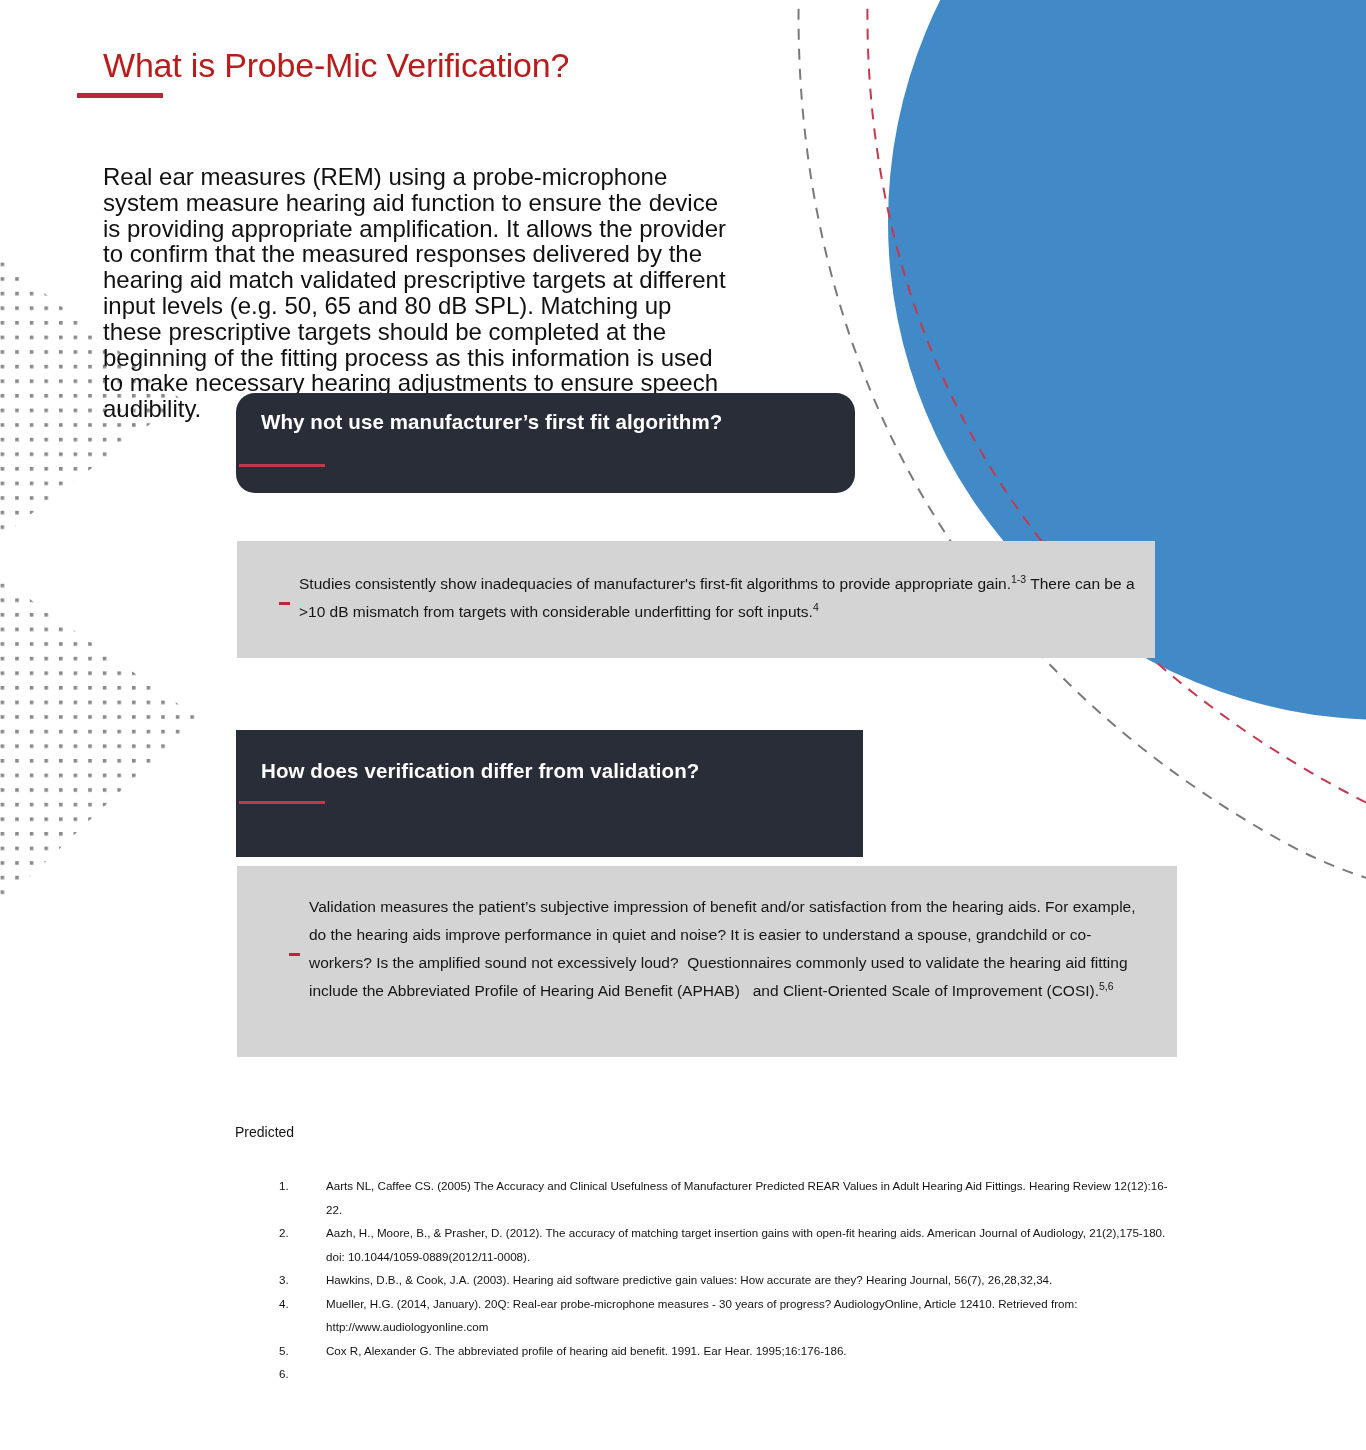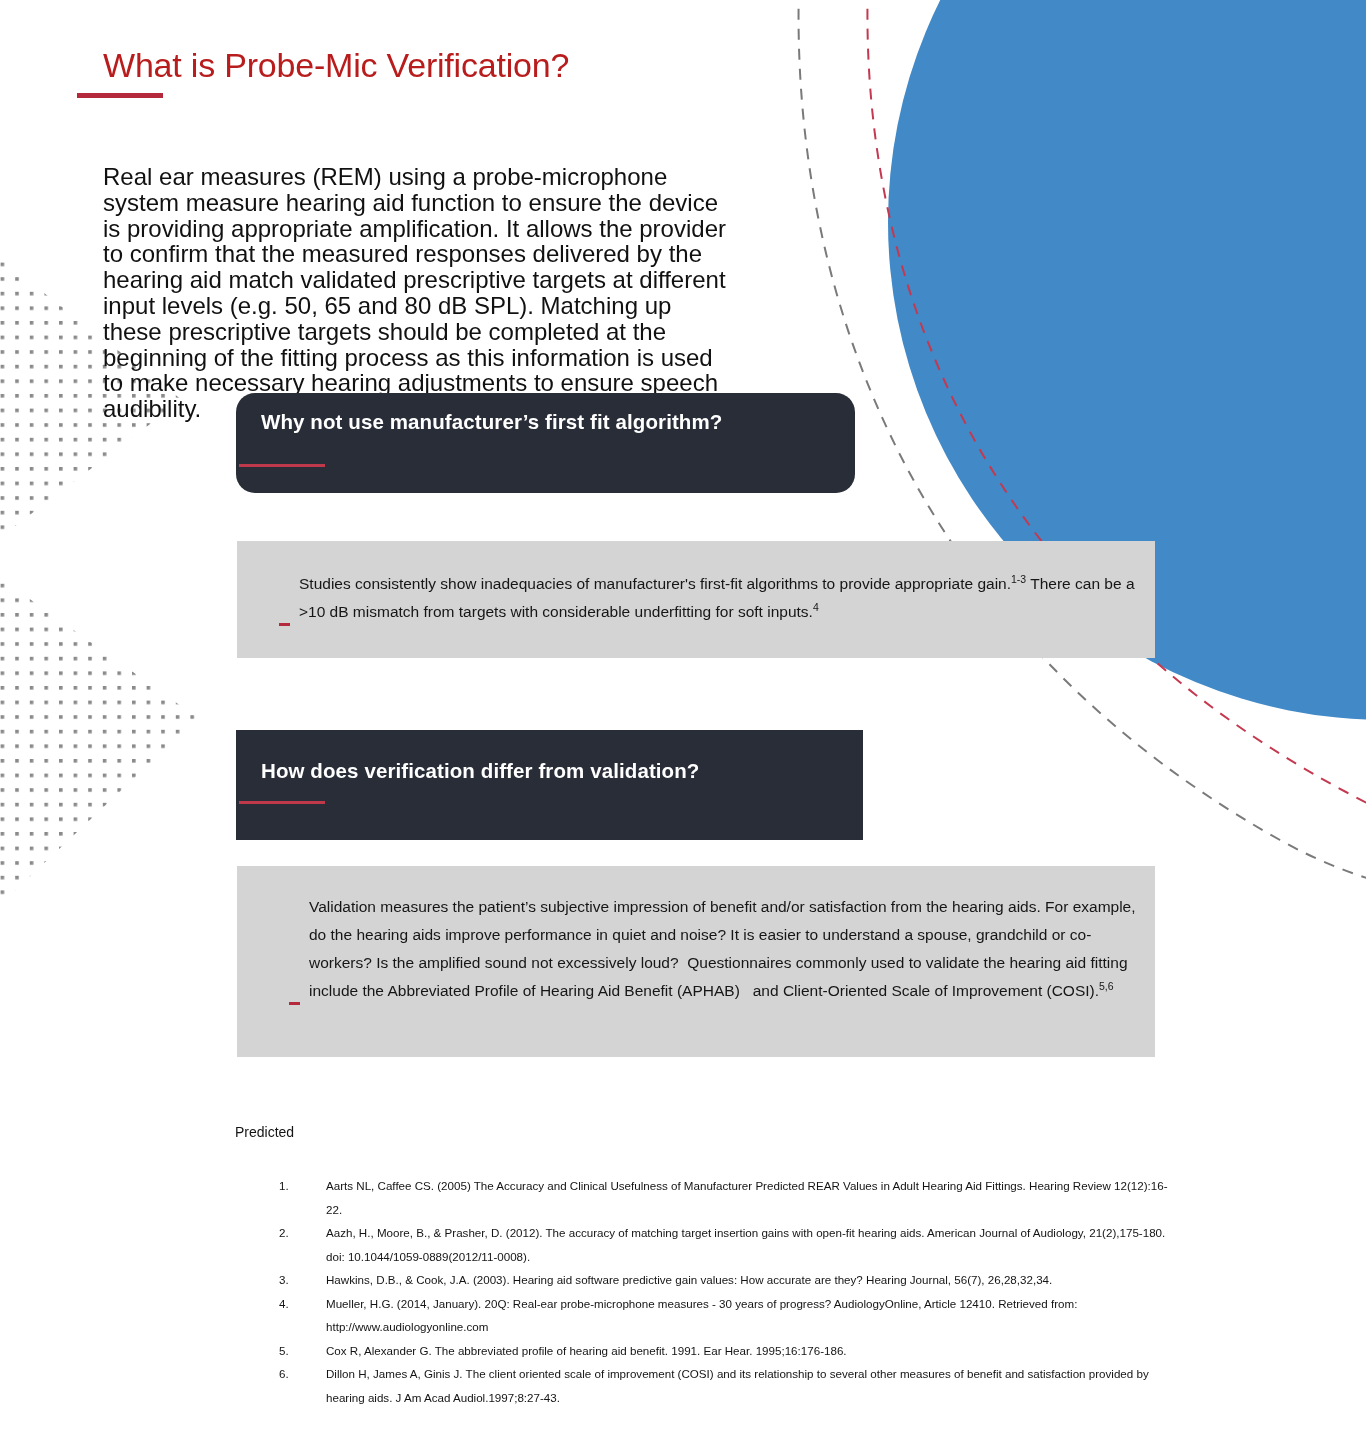--- a/index.html
+++ b/index.html
@@ -104,37 +104,37 @@
   .qbanner .qrule {
     position: absolute;
     left: 3px;
     width: 86px;
     height: 3px;
     background: #c0394b;
   }
   #qbanner-1 { left: 236px; top: 393px; width: 619px; height: 100px; border-radius: 19px; }
   #qbanner-1 .qtext { top: 17px; }
   #qbanner-1 .qrule { top: 71px; }
-  #qbanner-2 { left: 236px; top: 730px; width: 627px; height: 110px; }
+  #qbanner-2 { left: 236px; top: 730px; width: 627px; height: 127px; }
   #qbanner-2 .qtext { top: 29px; }
   #qbanner-2 .qrule { top: 71px; }
 
   
   .gpanel {
     position: absolute;
     background: #d4d4d4;
     z-index: 6;
   }
   #gpanel-1 { left: 237px; top: 541px; width: 918px; height: 117px; }
-  #gpanel-2 { left: 237px; top: 866px; width: 918px; height: 191px; }
+  #gpanel-2 { left: 237px; top: 866px; width: 918px; height: 191px; padding-left: 22px; }
 
   .bullet-row {
     position: absolute;
     display: flex;
-    align-items: flex-end;
+    align-items: center;
   }
   #gpanel-1 .bullet-row { left: 42px; top: 29px; width: 860px; }
   #gpanel-2 .bullet-row { left: 52px; top: 27px; width: 850px; }
 
   .dash-mark {
     flex: 0 0 auto;
     width: 11px;
     height: 3px;
     background: #b4293c;
     margin-top: 11px;
@@ -241,17 +241,17 @@
       </div>
     </div>
 
     <div id="references-heading">Predicted</div>
     <ol id="references-list">
         <li><span class="refnum">1.</span><span>Aarts NL, Caffee CS. (2005) The Accuracy and Clinical Usefulness of Manufacturer Predicted REAR Values in Adult Hearing Aid Fittings. Hearing Review 12(12):16-22.</span></li>
         <li><span class="refnum">2.</span><span>Aazh, H., Moore, B., &amp; Prasher, D. (2012). The accuracy of matching target insertion gains with open-fit hearing aids. American Journal of Audiology, 21(2),175-180. doi: 10.1044/1059-0889(2012/11-0008).</span></li>
         <li><span class="refnum">3.</span><span>Hawkins, D.B., &amp; Cook, J.A. (2003).  Hearing aid software predictive gain values: How accurate are they?  Hearing Journal, 56(7), 26,28,32,34.</span></li>
         <li><span class="refnum">4.</span><span>Mueller, H.G. (2014, January). 20Q: Real-ear probe-microphone measures - 30 years of progress? AudiologyOnline, Article 12410. Retrieved from: http://www.audiologyonline.com</span></li>
         <li><span class="refnum">5.</span><span>Cox R, Alexander G. The abbreviated profile of hearing aid benefit. 1991. Ear Hear. 1995;16:176-186.</span></li>
-        <li><span class="refnum">6.</span><span>Dillon H, James A, Ginis J. The client oriented scale of improvement (COSI) and its relationship to several other measures of benefit and satisfaction provided by hearing aids. J Am Acad Audiol.1997;8:27-43.</span></li>
+        <li><span class="refnum">6.</span></li>
       </ol>
 
   </div>
 </div>
 
 </body></html>

